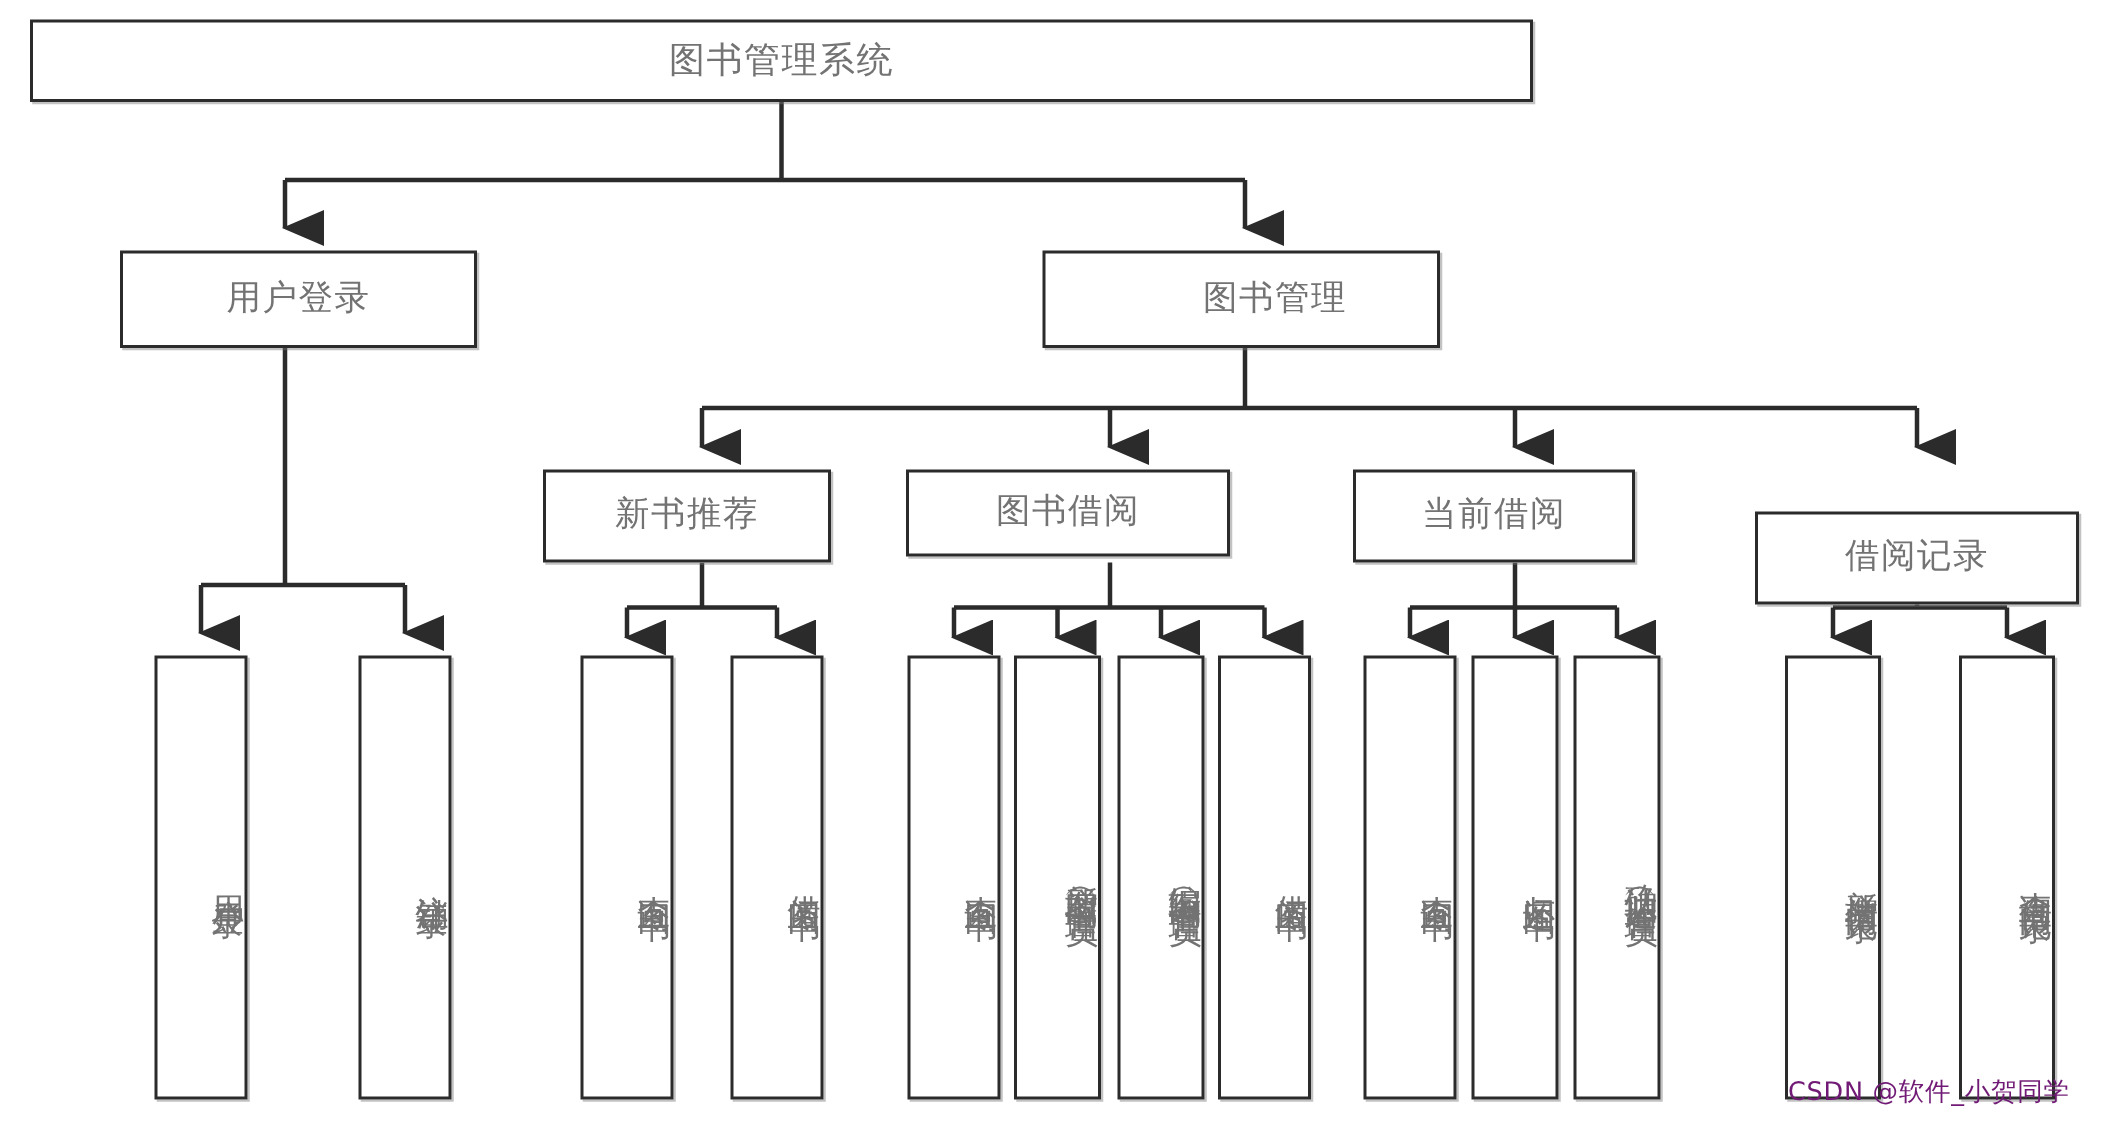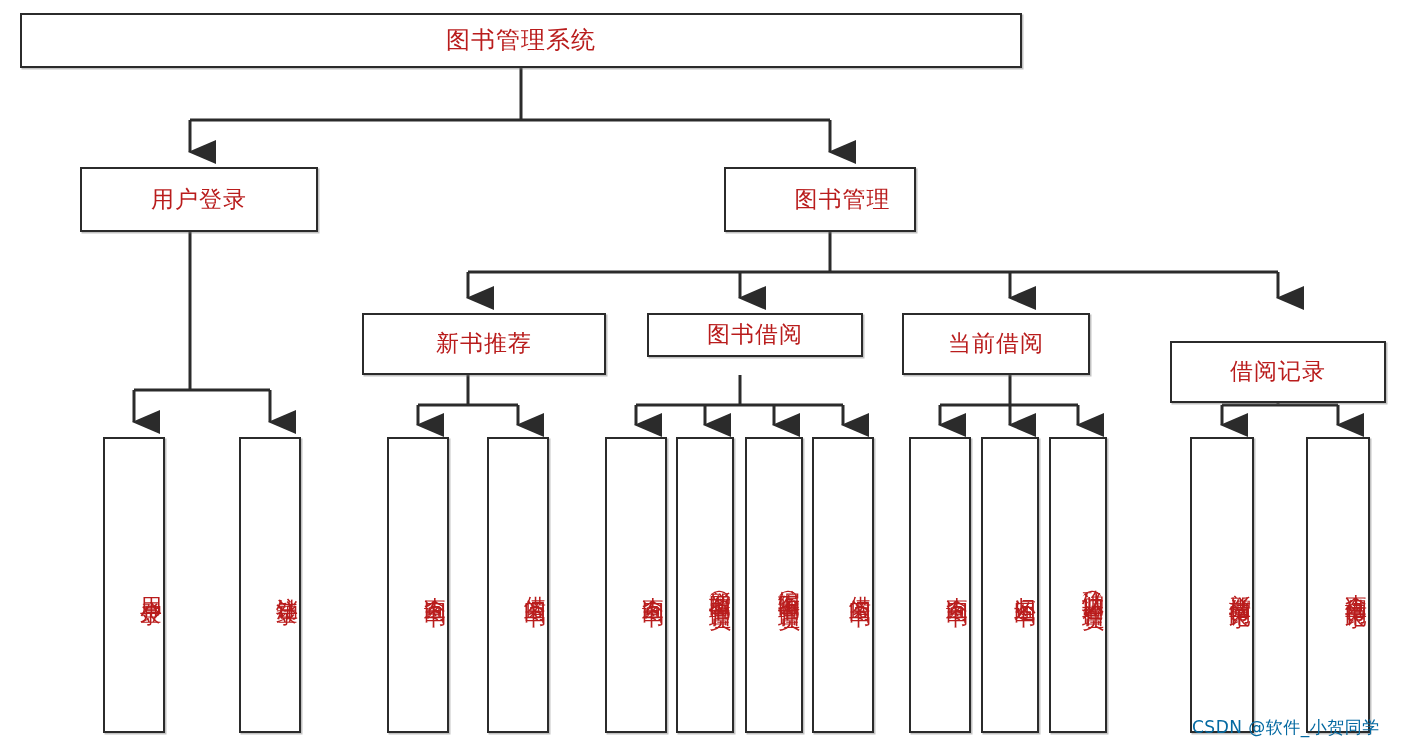--- a/index.html
+++ b/index.html
@@ -29,21 +29,21 @@
   }
   .node {
     position: absolute;
     box-sizing: border-box;
     border: 2.5px solid #2b2b2b;
     background: #ffffff;
     display: flex;
     align-items: center;
     justify-content: center;
     text-align: center;
-    color: #b91c1c;
+    color: #737373;
     box-shadow: 1.5px 1.5px 0 rgba(120,120,120,0.45);
   }
   .node.horiz {
     font-size: 23px;
     letter-spacing: 1px;
     line-height: 1.2;
   }
   .node.root {
     font-size: 24px;
   }
@@ -58,21 +58,21 @@
     justify-content: center;
   }
   .node.vert .vlabel {
     writing-mode: vertical-rl;
     text-orientation: upright;
     display: block;
   }
   .watermark {
     position: absolute;
     font-size: 17px;
-    color: #0369a1;
+    color: #701a75;
     letter-spacing: 0.5px;
     white-space: nowrap;
     user-select: none;
   }
 </style>
 </head>
 <body>
 
 <div id="canvas">
 
@@ -127,24 +127,24 @@
       <path d="M 1278 375 L 1278 405"></path>
       <path d="M 1222 405 L 1338 405"></path>
       <path d="M 1222 405 L 1222 425" marker-end="url(#arrowdown)"></path>
       <path d="M 1338 405 L 1338 425" marker-end="url(#arrowdown)"></path>
     </g>
   </svg>
 
   <div class="node root horiz" style="left:20px; top:13px; width:1002px; height:55px;">图书管理系统</div>
 
   <div class="node horiz" style="left:80px; top:167px; width:238px; height:65px;">用户登录</div>
-  <div class="node horiz" style="left:724px; top:167px; width:192px; height:65px;padding-left:45px;">图书管理</div>
+  <div class="node horiz" style="left:695px; top:167px; width:265px; height:65px;padding-left:45px;">图书管理</div>
 
-  <div class="node horiz" style="left:362px; top:313px; width:244px; height:62px;">新书推荐</div>
-  <div class="node horiz" style="left:647px; top:313px; width:216px; height:44px;text-align:right;">图书借阅</div>
+  <div class="node horiz" style="left:362px; top:313px; width:192px; height:62px;">新书推荐</div>
+  <div class="node horiz" style="left:604px; top:313px; width:216px; height:58px;text-align:right;">图书借阅</div>
   <div class="node horiz" style="left:902px; top:313px; width:188px; height:62px;">当前借阅</div>
   <div class="node horiz" style="left:1170px; top:313px; width:216px; height:62px;margin-top:28px;">借阅记录</div>
 
   <div class="node vert" style="left:103px; top:437px; width:62px; height:296px;">
     <span class="vlabel">用户登录</span>
   </div>
   <div class="node vert" style="left:239px; top:437px; width:62px; height:296px;">
     <span class="vlabel">注销登录</span>
   </div>
 

